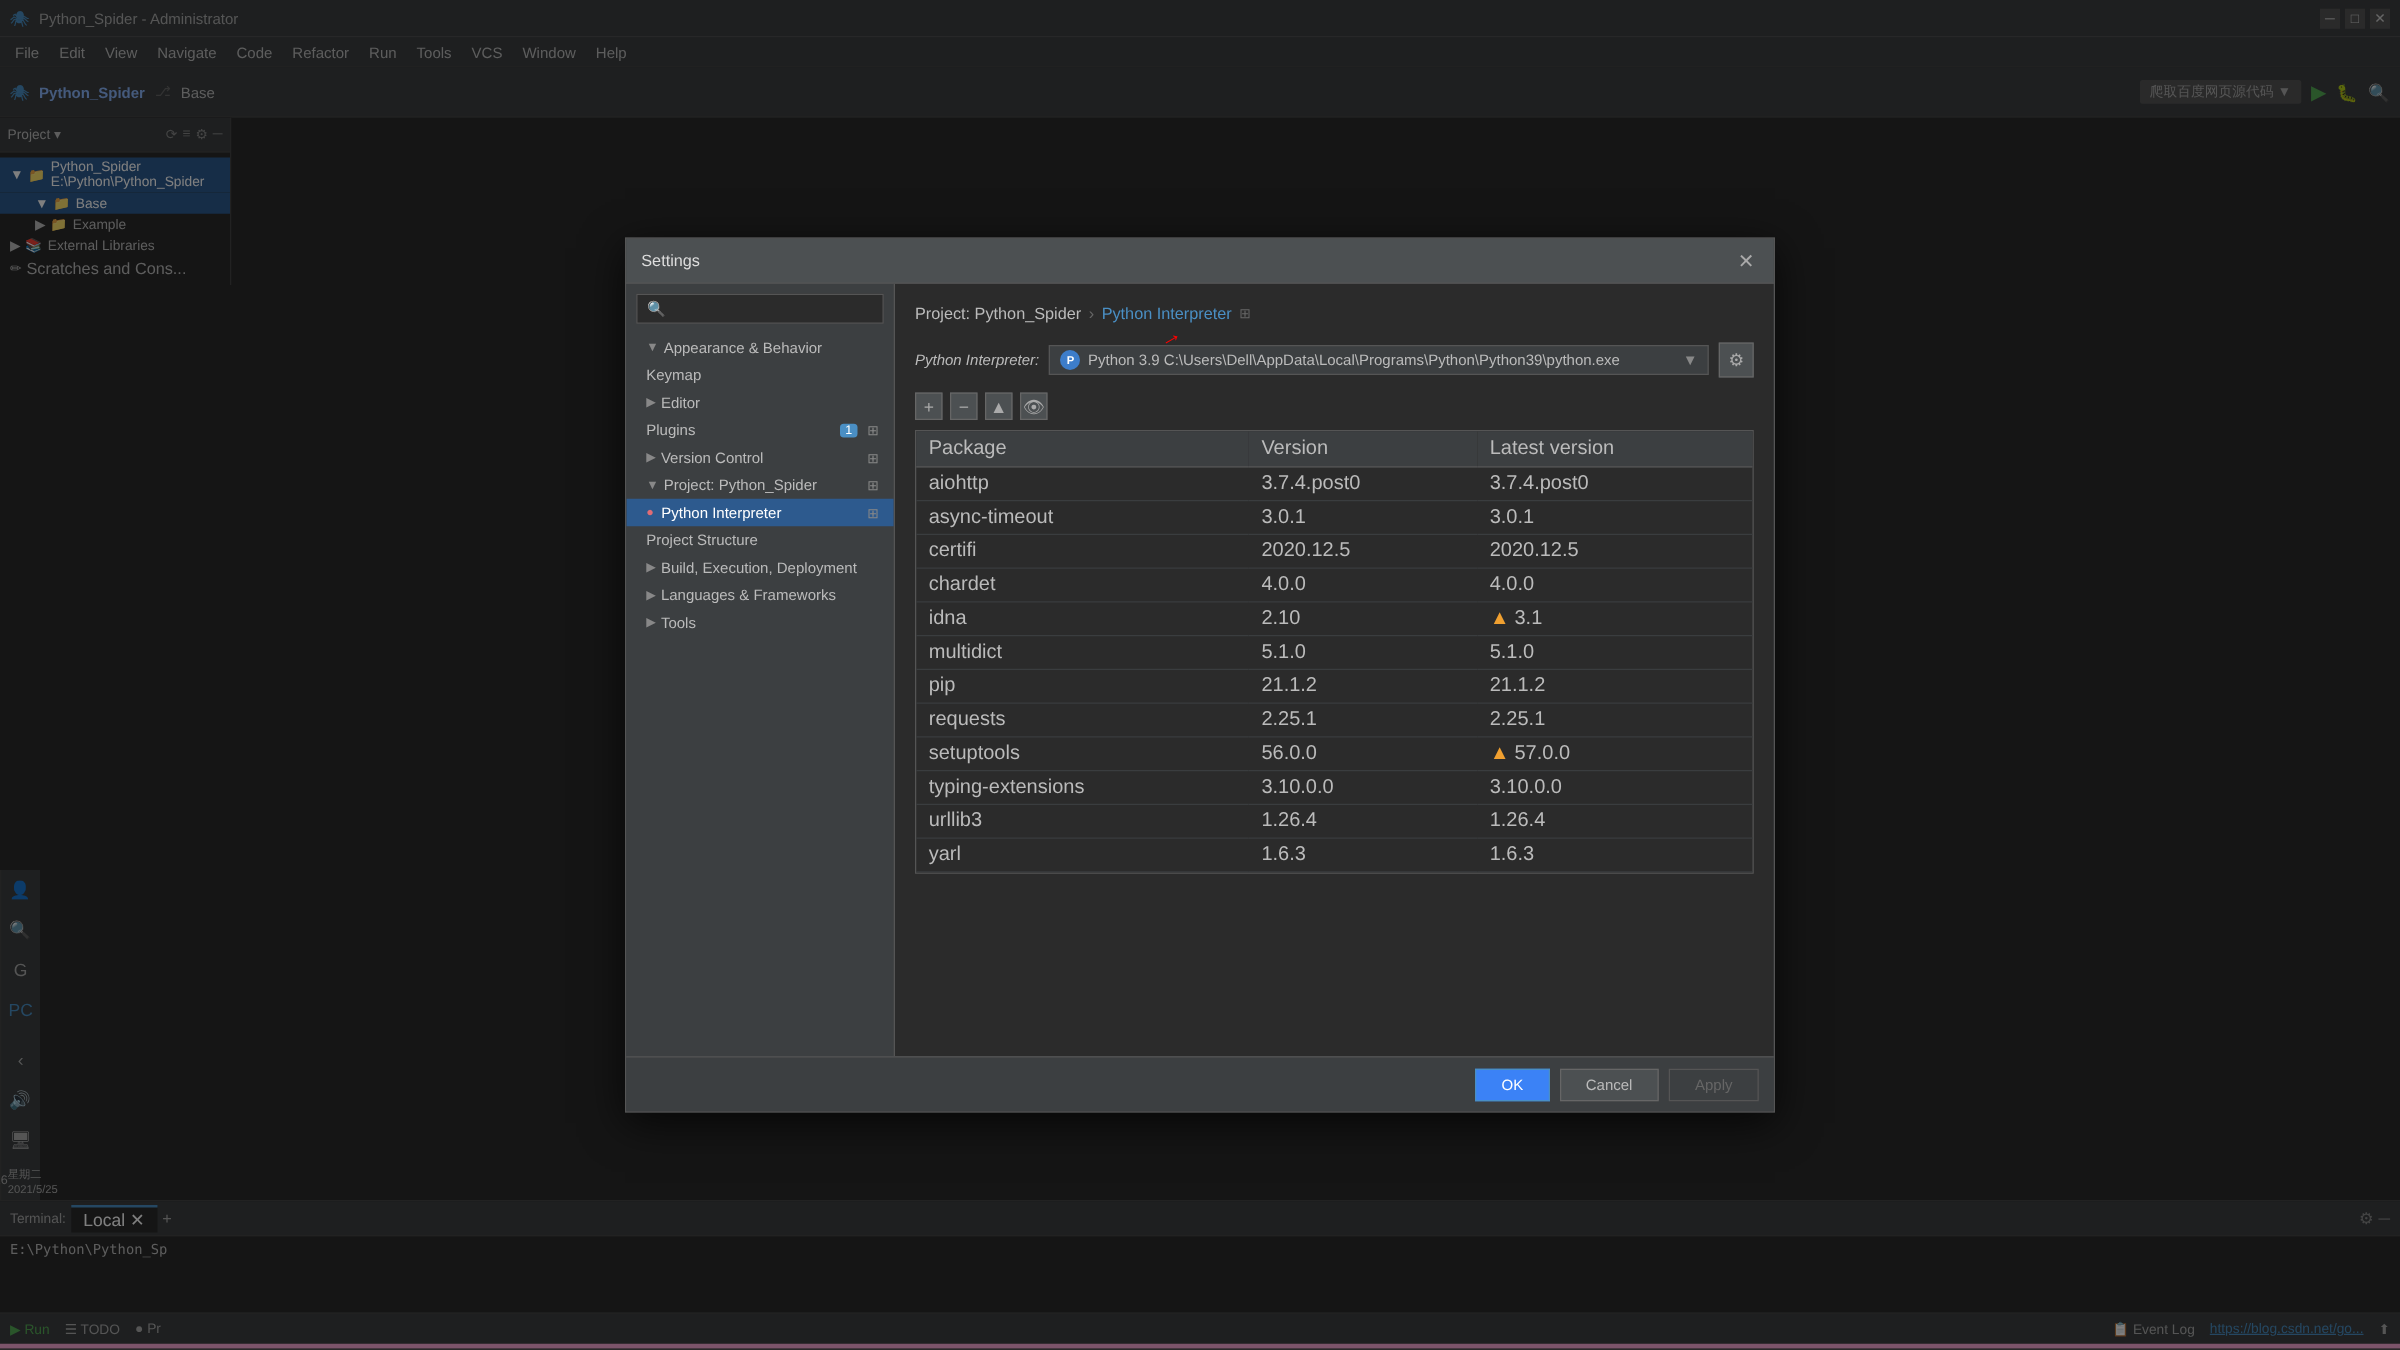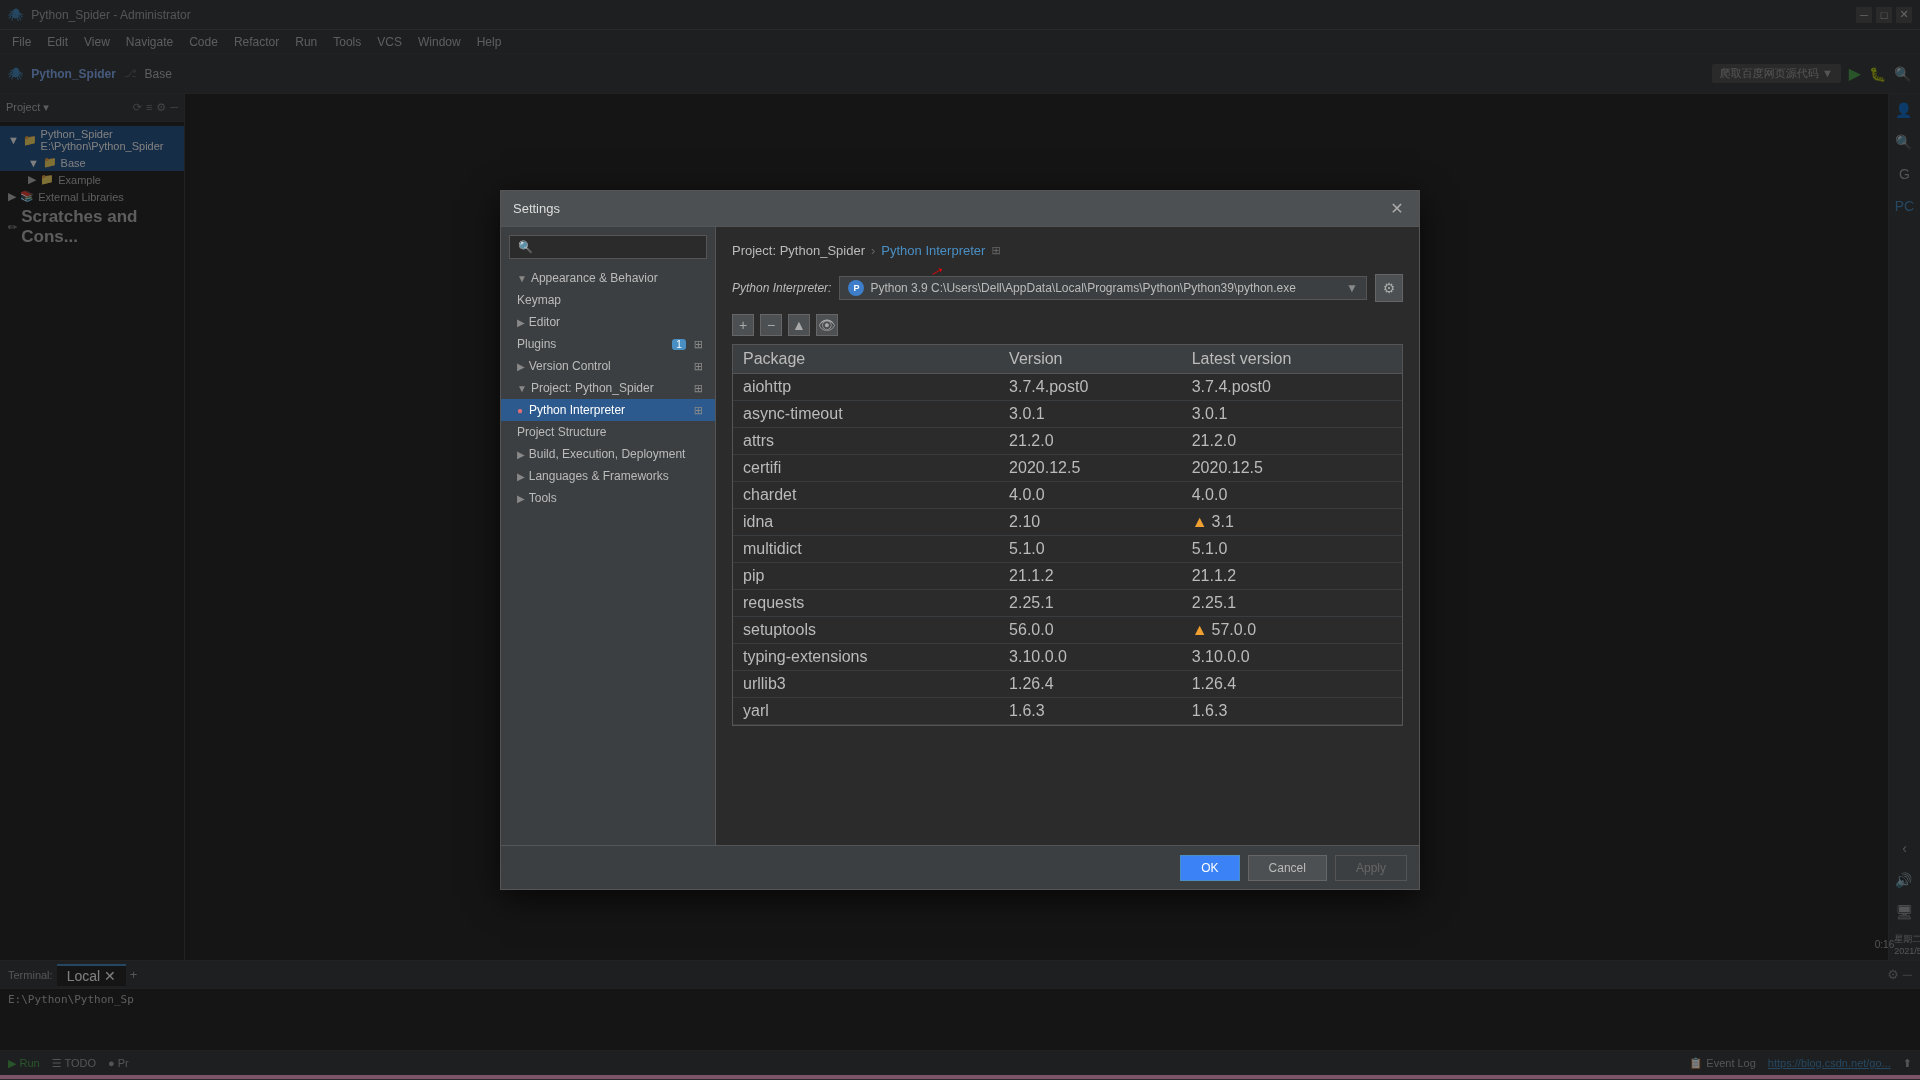--- a/index.html
+++ b/index.html
@@ -450,21 +450,21 @@
   <span class="toolbar-label">Python_Spider</span>
   <span style="color:#666;font-size:11px;">⎇</span>
   <span style="color:#bbb;font-size:12px;">Base</span>
   <div style="flex:1;"></div>
   <span style="font-size:11px;color:#aaa;background:#555;padding:2px 8px;border-radius:2px;">爬取百度网页源代码 ▼</span>
   <span style="color:#5a5;font-size:16px;cursor:pointer;">▶</span>
   <span style="color:#5a5;font-size:14px;cursor:pointer;">🐛</span>
   <span style="font-size:14px;cursor:pointer;color:#aaa;">🔍</span>
 </div>
 
-<div style="display:flex;height:calc(1080px - 30px - 24px - 40px - 120px);">
+<div style="display:flex;height:calc(1080px - 30px - 24px - 40px - 120px);flex-direction:column;">
 
   <div class="project-panel">
     <div class="panel-header">
       <span>Project ▾</span>
       <div style="margin-left:auto;display:flex;gap:4px;">
         <span style="cursor:pointer;color:#888;">⟳</span>
         <span style="cursor:pointer;color:#888;">≡</span>
         <span style="cursor:pointer;color:#888;">⚙</span>
         <span style="cursor:pointer;color:#888;">─</span>
       </div>
@@ -487,21 +487,21 @@
         <span style="color:#e8c060;font-size:11px;">📁</span>
         <span style="font-size:11px;">Example</span>
       </div>
       <div class="tree-item">
         <span class="tree-icon">▶</span>
         <span style="color:#aaa;font-size:11px;">📚</span>
         <span style="font-size:11px;">External Libraries</span>
       </div>
       <div class="tree-item">
         <span style="font-size:11px;">✏</span>
-        <span style="font-size:17px;font-weight:bold;">Scratches and Cons...</span>
+        <span style="font-size:13px;">Scratches and Cons...</span>
       </div>
     </div>
   </div>
 
   <div style="flex:1;background:#2b2b2b;">
   </div>
 
   <div class="right-sidebar">
     <div class="right-icon">👤</div>
     <div class="right-icon">🔍</div>
@@ -654,25 +654,20 @@
                   <td>aiohttp</td>
                   <td>3.7.4.post0</td>
                   <td>3.7.4.post0</td>
                 </tr>
                 <tr>
                   <td>async-timeout</td>
                   <td>3.0.1</td>
                   <td>3.0.1</td>
                 </tr>
                 <tr>
-                  <td>attrs</td>
-                  <td>21.2.0</td>
-                  <td>21.2.0</td>
-                </tr>
-                <tr>
                   <td>certifi</td>
                   <td>2020.12.5</td>
                   <td>2020.12.5</td>
                 </tr>
                 <tr>
                   <td>chardet</td>
                   <td>4.0.0</td>
                   <td>4.0.0</td>
                 </tr>
                 <tr>

